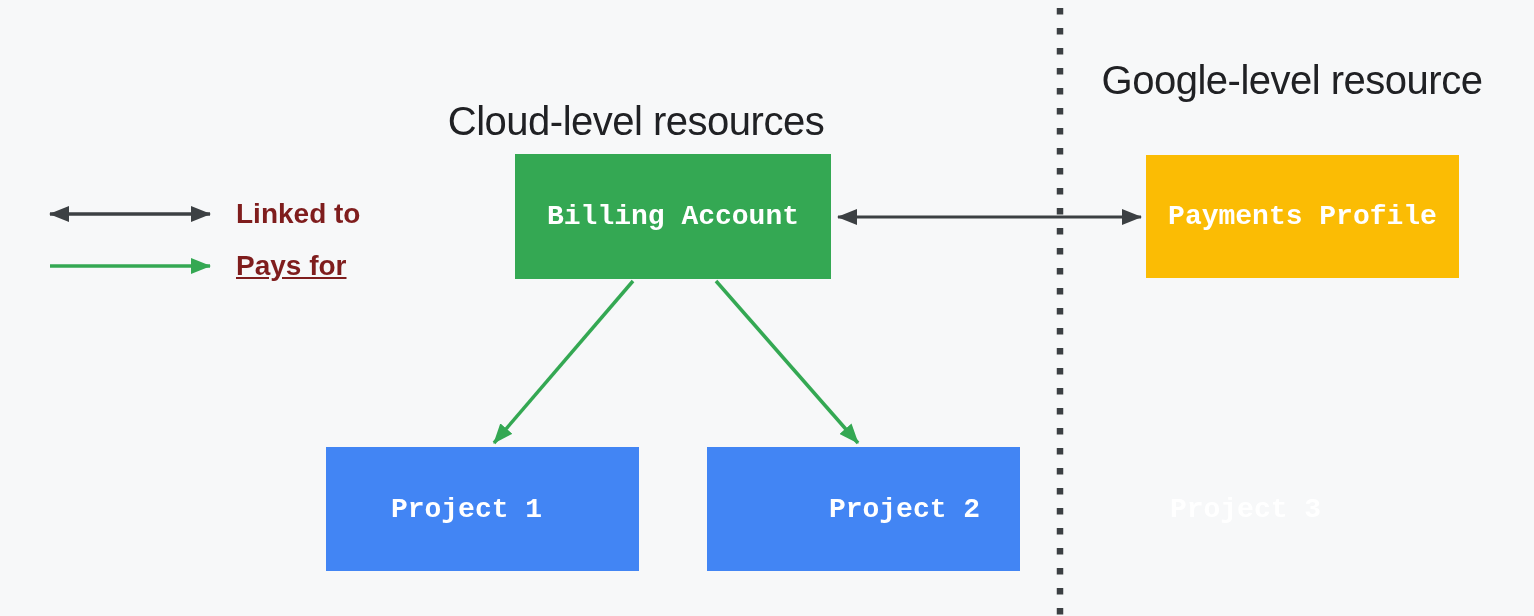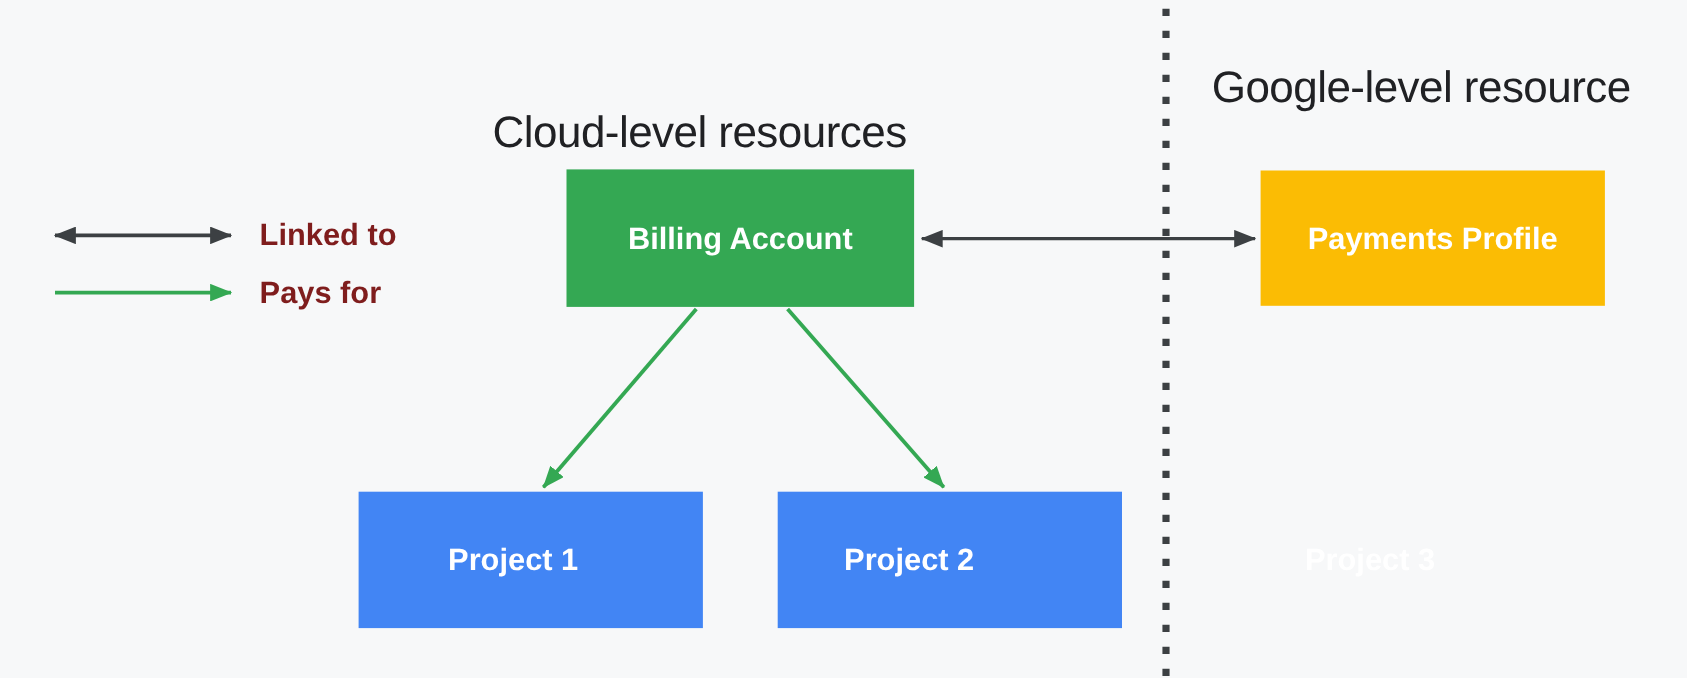--- a/index.html
+++ b/index.html
@@ -31,35 +31,36 @@
   .legend-label {
     position: absolute;
     left: 236px;
     transform: translateY(-50%);
     font-size: 28px;
     font-weight: bold;
     color: #7f1d1d;
     white-space: nowrap;
   }
   .legend-linked { top: 214px; }
-  .legend-pays  { top: 266px; }
+  .legend-pays  { top: 266px; text-decoration: underline; }
   .node-label {
     position: absolute;
     display: flex;
     align-items: center;
     justify-content: center;
     font-size: 28px;
     font-weight: bold;
     color: #FFFFFF;
     white-space: nowrap;
+    font-family: Liberation Mono, monospace;
   }
   .label-billing  { left: 515px;  top: 154px; width: 316px; height: 125px; }
   .label-payments { left: 1146px; top: 155px; width: 313px; height: 123px; }
   .label-p1       { left: 326px;  top: 447px; width: 281px; height: 124px; }
-  .label-p2       { left: 670px;  top: 447px; width: 313px; height: 124px; }
+  .label-p2       { left: 748px;  top: 447px; width: 313px; height: 124px; }
   .label-p3       { left: 1089px; top: 447px; width: 313px; height: 124px; }
 </style>
 </head>
 <body>
 
 <div class="canvas">
 
   <svg class="svg-layer" viewBox="0 0 1534 616">
     <defs>
       <marker id="head-dark" viewBox="0 0 20 16" refX="19" refY="8" markerWidth="20" markerHeight="16" markerUnits="userSpaceOnUse" orient="auto-start-reverse">

